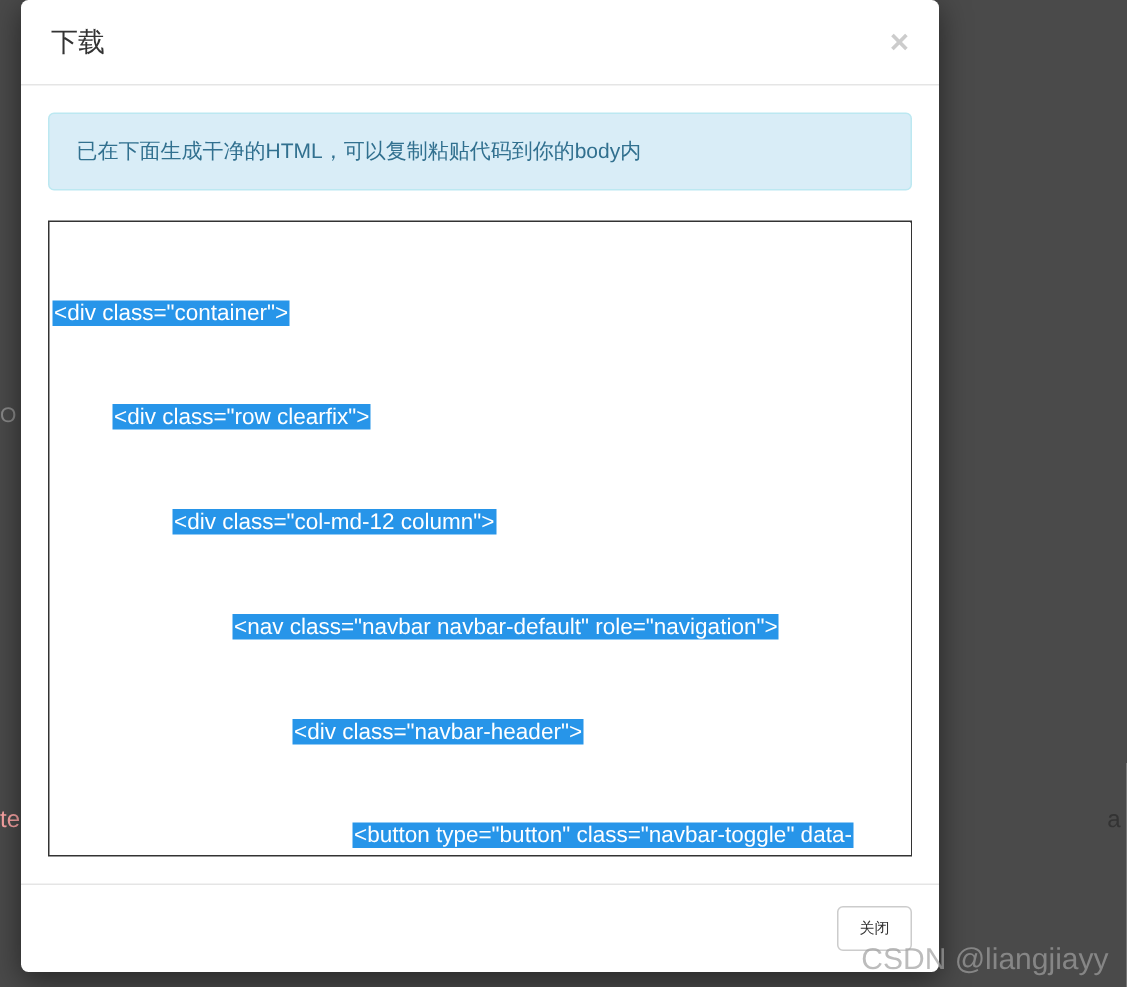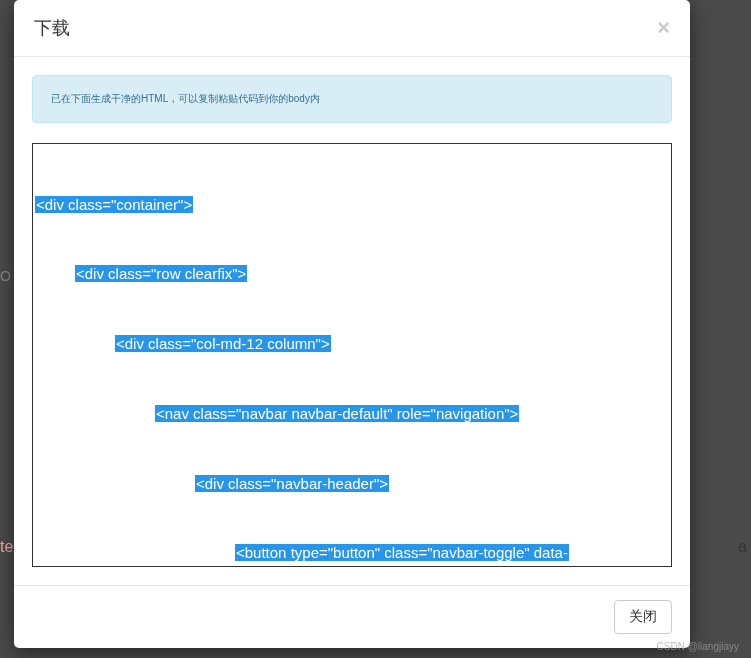--- a/index.html
+++ b/index.html
@@ -38,21 +38,21 @@
       position: absolute;
       right: 4px;
       top: 538px;
       color: #333;
       font-size: 16px;
     }
     .modal {
       position: absolute;
       left: 14px;
       top: 0;
-      width: 676px;
+      width: 612px;
       height: 648px;
       background: #fff;
       border-radius: 5px;
       box-shadow: 0 5px 20px rgba(0,0,0,0.5);
       display: flex;
       flex-direction: column;
     }
     .modal-header {
       padding: 16px 20px 16px 20px;
       border-bottom: 1px solid #e5e5e5;
@@ -81,21 +81,21 @@
       overflow: hidden;
       display: flex;
       flex-direction: column;
     }
     .alert-info {
       background: #d9edf7;
       border: 1px solid #bce8f1;
       color: #31708f;
       padding: 16px 18px;
       border-radius: 4px;
-      font-size: 10px;
+      font-size: 14px;
       margin-bottom: 20px;
     }
     .code-box {
       border: 1px solid #333;
       flex: 1;
       overflow-y: scroll;
       padding: 2px 2px;
       font-family: Arial, sans-serif;
       font-size: 15px;
       line-height: 1.55;
@@ -131,30 +131,30 @@
     .modal-footer {
       padding: 14px 18px;
       border-top: 1px solid #e5e5e5;
       text-align: right;
     }
     .btn {
       background: #fff;
       border: 1px solid #ccc;
       padding: 7px 14px;
       border-radius: 4px;
-      font-size: 14px;
+      font-size: 10px;
       color: #333;
       cursor: pointer;
     }
     .watermark {
       position: absolute;
       right: 12px;
       bottom: 6px;
       color: rgba(160,160,160,0.7);
-      font-size: 10px;
+      font-size: 20px;
       font-family: Arial, sans-serif;
       pointer-events: none;
     }
   </style>
 </head>
 <body>
 
 <div class="backdrop">
   <span class="backdrop-text-left">O</span>
   <span class="backdrop-text-bottom-left">te</span>

